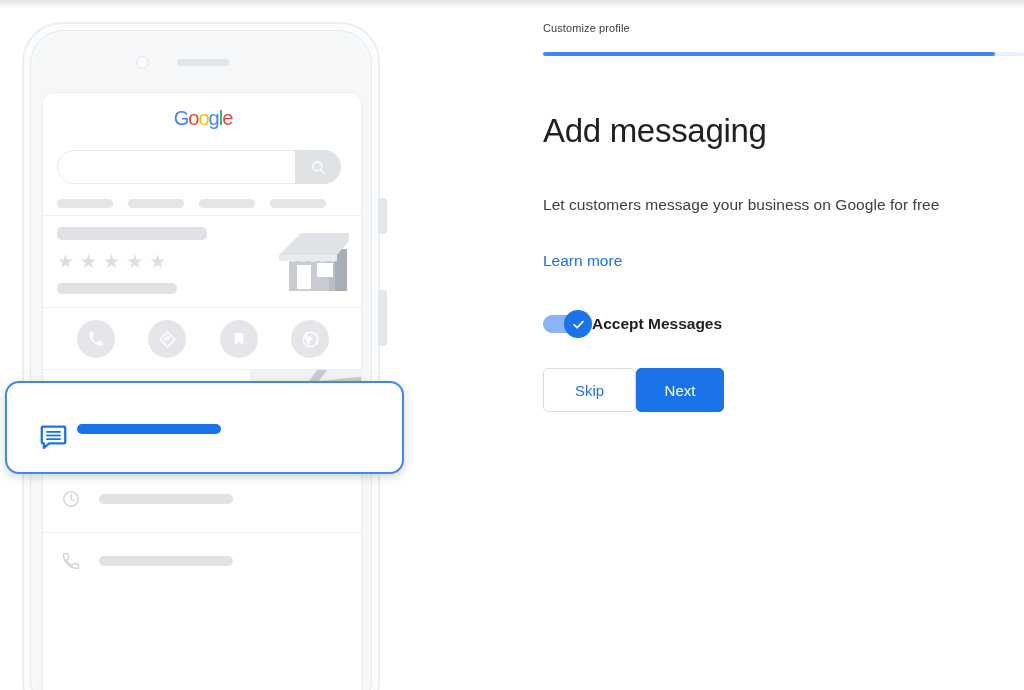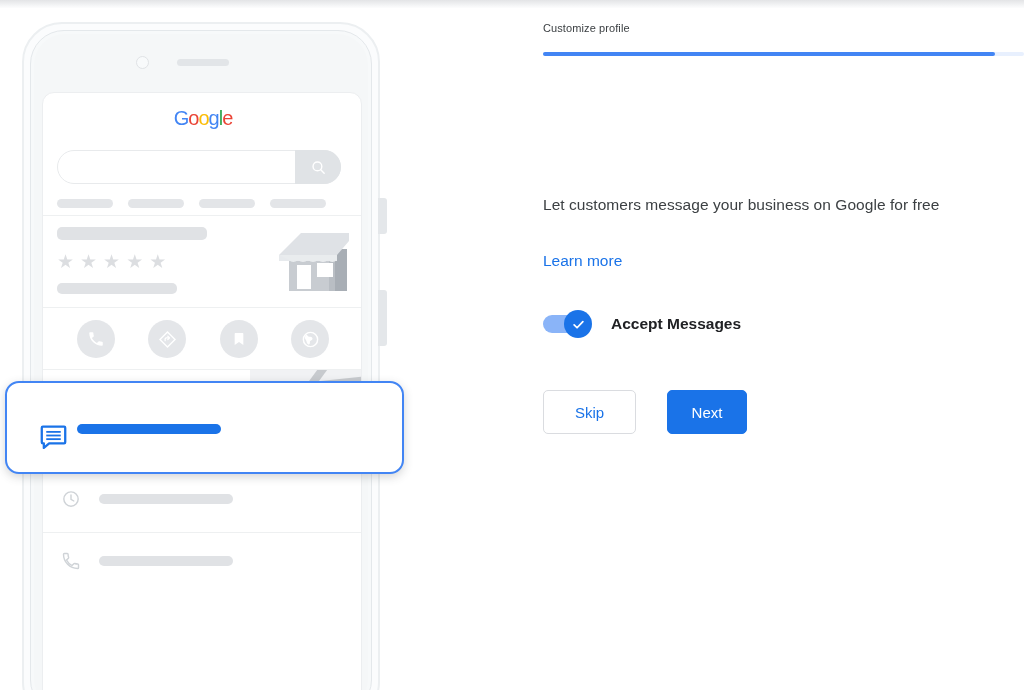--- a/index.html
+++ b/index.html
@@ -148,34 +148,34 @@
   .toggle-track {
     position:absolute; left:0; top:5px; width:42px; height:18px;
     background:#8ab4f8; border-radius:9px;
   }
   .toggle-knob {
     position:absolute; right:0; top:0; width:28px; height:28px;
     background:#1a73e8; border-radius:50%;
     display:flex; align-items:center; justify-content:center;
   }
   .toggle-label {
-    margin-left:19px; font-size:15.5px; font-weight:bold; color:#202124;text-align:center;
-  }
-
-  .btn-row { position:absolute; left:0; top:390px; display:flex; gap:19px; }
+    font-size:15.5px; font-weight:bold; color:#202124;text-align:center;
+  }
+
+  .btn-row { position:absolute; left:0; top:368px; display:flex; }
   .btn {
     height:44px; border-radius:5px; font-size:15px; cursor:pointer;
     display:flex; align-items:center; justify-content:center;
     font-family:"Liberation Sans", sans-serif;
   }
   .btn-skip {
     width:93px; background:#fff; border:1px solid #dadce0; color:#1a73e8;
   }
   .btn-next {
-    width:80px; background:#1a73e8; border:1px solid #1a73e8; color:#fff;margin-left:12px;
+    width:88px; background:#1a73e8; border:1px solid #1a73e8; color:#fff;
   }
 </style>
 </head>
 <body>
 
 <div class="page">
 
   <div class="top-strip"></div>
 
   <div class="phone-area">
@@ -319,20 +319,21 @@
   </div>
 
   <div class="panel">
 
     <div class="step-title">Customize profile</div>
 
     <div class="progress-track">
       <div class="progress-fill" id="progress-fill" style="width: 94%;"></div>
     </div>
 
+    <h1 class="headline">Add messaging</h1>
 
     <div class="subtext">Let customers message your business on Google for free</div>
 
     <a class="learn-more" href="#">Learn more</a>
 
     <div class="toggle-row">
       <div class="toggle">
         <div class="toggle-track"></div>
         <div class="toggle-knob">
           <svg width="15" height="15" viewBox="0 0 24 24">

